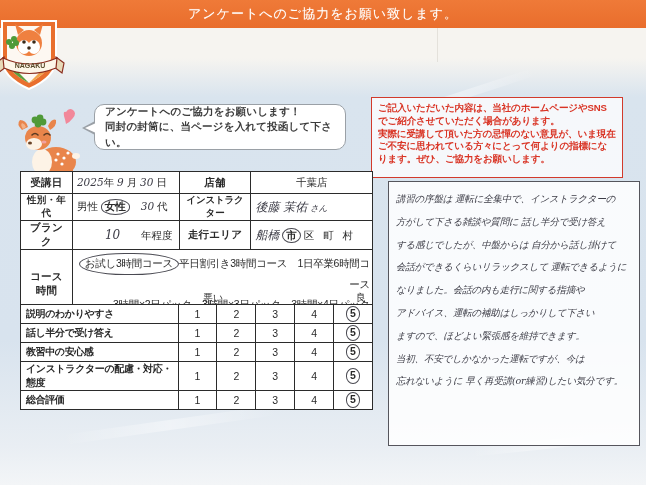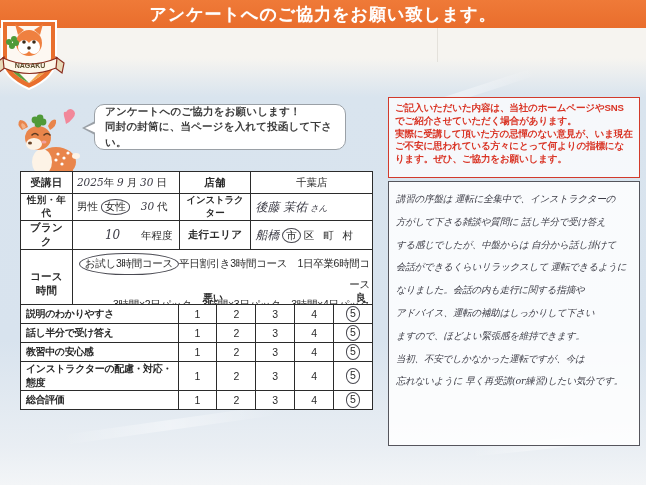--- a/index.html
+++ b/index.html
@@ -15,21 +15,21 @@
   
   .crease { position:absolute; background:#cfcac2; opacity:.45; }
   .streak { position:absolute; background:linear-gradient(90deg, rgba(255,255,255,0) 0%, rgba(255,255,255,.8) 50%, rgba(255,255,255,0) 100%); opacity:.5; }
 
   
   .banner {
     position:absolute; left:0; top:62; width:646px; height:28px;
     background:linear-gradient(180deg,#ef7a38,#e96d2c);
     display:flex; align-items:center; justify-content:center;
   }
-  .banner span { color:#fff; font-size:17px; letter-spacing:1px; font-weight:bold; text-shadow:0 0 1px rgba(255,255,255,.4); }
+  .banner span { color:#fff; font-size:13px; letter-spacing:1px; font-weight:normal; text-shadow:0 0 1px rgba(255,255,255,.4); }
 
   
   .logo { position:absolute; left:-6px; top:15px; width:82px; height:80px; }
 
   
   .mascot { position:absolute; left:8px; top:100px; width:90px; height:90px; }
 
   
   .bubble {
     position:absolute; left:94px; top:104px; width:252px; height:46px;
@@ -50,39 +50,39 @@
   .info-table { position:absolute; left:20px; top:171px; width:353px; border-collapse:collapse; background:#fff; }
   .info-table td { border:1.4px solid #2b2b2b; font-size:10.5px; padding:0 4px; height:22px; vertical-align:middle; }
   .info-table td.lbl { text-align:center; font-weight:bold; letter-spacing:.2px; background:#fff; }
   .info-table td.lbl-sm { font-size:9.5px; letter-spacing:-0.2px;margin-left:12px; }
   .c1 { width:52px; } .c2 { width:107px; } .c3 { width:72px; } .c4 { width:122px;margin-top:48px; }
   .course-cell { font-size:9.3px; letter-spacing:-0.3px; text-align:right; line-height:1.9; padding:3px 2px !important; }
 
   .hand { font-family:"DejaVu Serif", serif; font-style:italic; color:#3c3c46; }
   .pen-circle {
     display:inline-block; border:1.5px solid #4a4a52; border-radius:50%;
-    padding:0 3px; line-height:1.25;
+    padding:0 3px; line-height:1.25;font-weight:bold;
   }
   .pen-oval {
     display:inline-block; border:1.5px solid #4a4a52; border-radius:50% / 55%;
     padding:0 5px;
   }
 
   
-  .rating-head { position:absolute; left:20px; top:291px; width:353px; height:12px; font-size:10px; font-weight:bold; }
+  .rating-head { position:absolute; left:20px; top:291px; width:353px; height:12px; font-size:10px; font-weight:normal; }
   .rating-head .bad  { position:absolute; left:183px; }
   .rating-head .good { position:absolute; left:336px; }
   .rating-table { position:absolute; left:20px; top:304px; width:353px; border-collapse:collapse; background:#fff; }
   .rating-table td { border:1.4px solid #2b2b2b; height:19px; font-size:10.5px; vertical-align:middle; }
   .rating-table td.rlbl { width:158px; padding:0 5px; letter-spacing:-0.4px; font-weight:bold; font-size:10px; }
   .rating-table td.num { width:39px; text-align:center; }
 
   
   .notice {
-    position:absolute; left:388px; top:97px; width:252px; height:81px;
+    position:absolute; left:371px; top:97px; width:252px; height:81px;
     border:1.6px solid #d23a2b; background:rgba(255,255,255,.75);
     padding:4px 6px; color:#d93425;
     font-size:9.6px; line-height:1.33; font-weight:bold; letter-spacing:-0.2px;
   }
   .notice p { margin:0; }
 
   
   .feedback {
     position:absolute; left:388px; top:181px; width:252px; height:265px;
     border:1.3px solid #55555c; background:rgba(255,255,255,.85);

